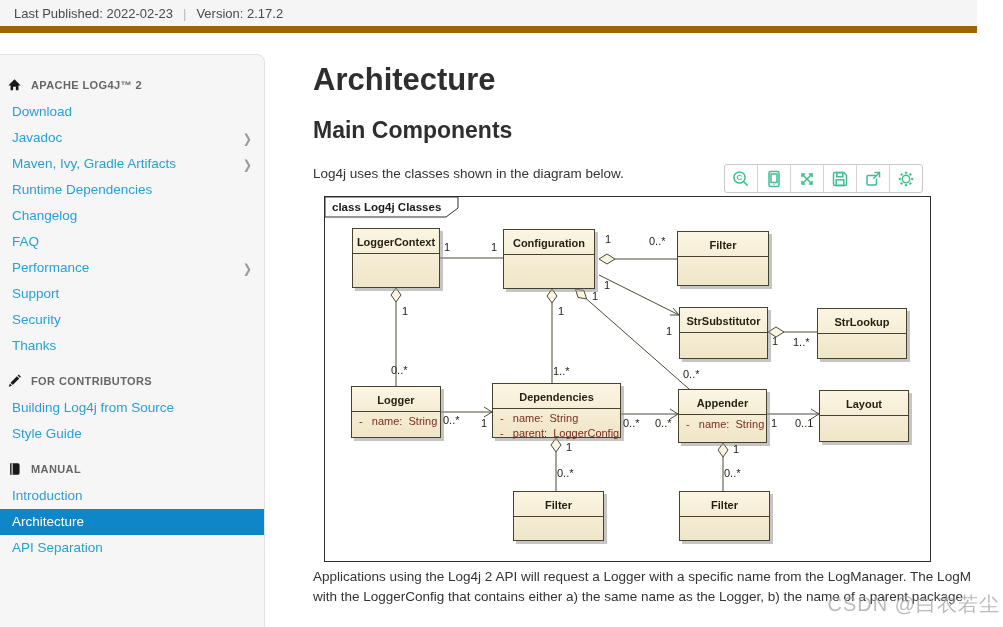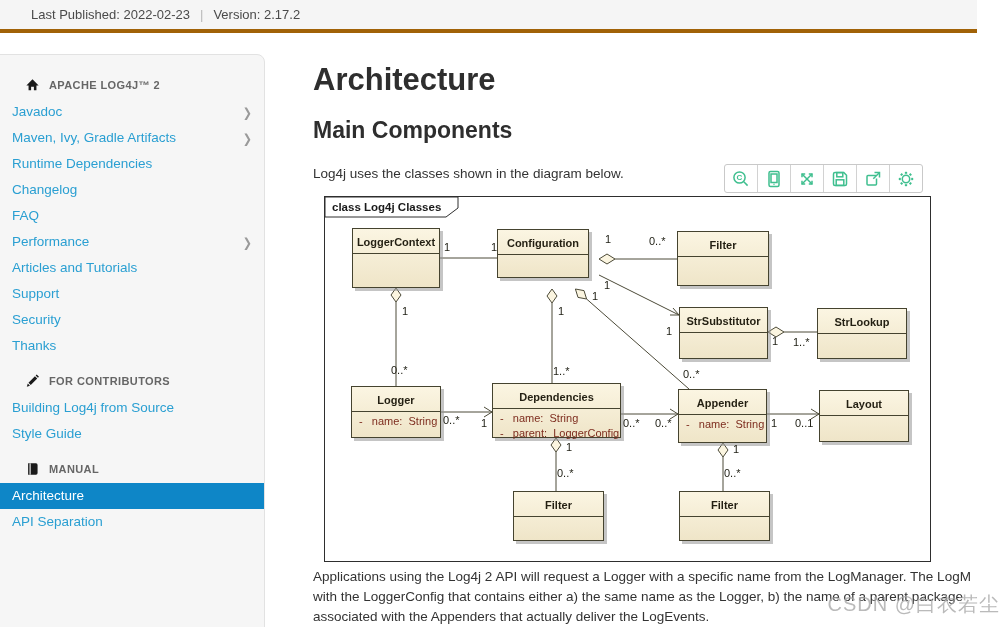--- a/index.html
+++ b/index.html
@@ -1,28 +1,28 @@
 <!DOCTYPE html>
 <html><head>
 <meta charset="utf-8">
 <title>Architecture</title>
 <style>
   html,body{margin:0;padding:0;background:#fff;font-family:"Liberation Sans","DejaVu Sans",sans-serif;}
   #page{position:relative;width:1003px;height:627px;overflow:hidden;background:#fff;}
 
   
   #topbar{position:absolute;left:0;top:0;width:977px;height:33px;background:#f5f5f5;
-    border-bottom:4px solid #a16207;box-sizing:border-box;display:flex;align-items:center;
-    padding-left:31px;font-size:13px;color:#4a4a4a;}
+    border-bottom:7px solid #a16207;box-sizing:border-box;display:flex;align-items:center;
+    padding-left:14px;font-size:13px;color:#4a4a4a;}
   #topbar .sep{color:#b9b9b9;margin:0 10px;font-size:13px;}
 
   
   #sidebar{position:absolute;left:-1px;top:54px;width:266px;height:720px;background:#f6f6f6;
     border:1px solid #e2e2e2;border-radius:0 8px 0 0;box-sizing:border-box;padding-top:8px;}
-  .side-header{display:flex;align-items:center;gap:9px;padding:15px 12px 7px 25px;
+  .side-header{display:flex;align-items:center;gap:9px;padding:15px 12px 7px 7px;
     font-size:11px;font-weight:bold;color:#666;letter-spacing:.4px;}
   .side-header svg{display:block;}
   .side-item{display:flex;align-items:center;justify-content:space-between;
     padding:5px 12px 5px 12px;font-size:13.5px;color:#2a9fd2;cursor:pointer;line-height:16px;
     text-decoration:none;}
   .side-item.active{background:#0e86c7;color:#fff;}
   .chev{color:#9a9a9a;font-size:11px;font-weight:bold;transform:scaleY(1.15);}
 
   
   #page-title{position:absolute;left:313px;top:62px;margin:0;font-size:31px;font-weight:bold;color:#2e2e2e;}
@@ -68,42 +68,42 @@
   <nav id="sidebar">
       <div class="side-header">
         <span>
           <svg width="15" height="14" viewBox="0 0 16 16">
             <path d="M8 1.5 L15 8.5 H12.5 V14 H9.6 V10 H6.4 V14 H3.5 V8.5 H1 Z" fill="#1a1a1a"></path>
           </svg>
         </span>
         <span>APACHE LOG4J™ 2</span>
       </div>
       <a class="side-item">
+        <span>Download</span>
+      </a>
+      <a class="side-item">
         <span>Javadoc</span>
         <span class="chev">❯</span>
       </a>
       <a class="side-item">
         <span>Maven, Ivy, Gradle Artifacts</span>
         <span class="chev">❯</span>
       </a>
       <a class="side-item">
         <span>Runtime Dependencies</span>
       </a>
       <a class="side-item">
         <span>Changelog</span>
       </a>
       <a class="side-item">
         <span>FAQ</span>
       </a>
       <a class="side-item">
         <span>Performance</span>
         <span class="chev">❯</span>
-      </a>
-      <a class="side-item">
-        <span>Articles and Tutorials</span>
       </a>
       <a class="side-item">
         <span>Support</span>
       </a>
       <a class="side-item">
         <span>Security</span>
       </a>
       <a class="side-item">
         <span>Thanks</span>
       </a>
@@ -123,20 +123,23 @@
       </a>
       <div class="side-header">
         <span>
           <svg width="15" height="14" viewBox="0 0 16 16">
             <path d="M3 1.5 H12 a1.8 1.8 0 0 1 1.8 1.8 V12.7 a1.8 1.8 0 0 1 -1.8 1.8 H3 Z" fill="#1a1a1a"></path>
             <rect x="4.6" y="1.5" width="1.3" height="13" fill="#f6f6f6"></rect>
           </svg>
         </span>
         <span>MANUAL</span>
       </div>
+      <a class="side-item">
+        <span>Introduction</span>
+      </a>
       <a class="side-item active">
         <span>Architecture</span>
       </a>
       <a class="side-item">
         <span>API Separation</span>
       </a>
     </nav>
 
   <h1 id="page-title">Architecture</h1>
   <h2 id="section-title">Main Components</h2>
@@ -236,21 +239,21 @@
       <polygon points="231,241 236,248 231,255 226,248" fill="#fbf5e0"></polygon>
       <path d="M231,255 V294"></path>
 
       <polygon points="398,246 403,253 398,260 393,253" fill="#fbf5e0"></polygon>
       <path d="M398,260 V294"></path>
     </svg>
     <div id="uml-boxes">
         <div class="uml-class" style="left: 27px; top: 31px; width: 88px; height: 60px;">
           <div class="uml-class-title">LoggerContext</div>
         </div>
-        <div class="uml-class" style="left: 172px; top: 32px; width: 92px; height: 49px;">
+        <div class="uml-class" style="left: 178px; top: 32px; width: 92px; height: 60px;">
           <div class="uml-class-title">Configuration</div>
         </div>
         <div class="uml-class" style="left: 352px; top: 34px; width: 92px; height: 55px;">
           <div class="uml-class-title">Filter</div>
         </div>
         <div class="uml-class" style="left: 354px; top: 110px; width: 89px; height: 52px;">
           <div class="uml-class-title">StrSubstitutor</div>
         </div>
         <div class="uml-class" style="left: 492px; top: 111px; width: 90px; height: 51px;">
           <div class="uml-class-title">StrLookup</div>
@@ -300,18 +303,17 @@
         <span class="uml-label" style="left: 241px; top: 244px;">1</span>
         <span class="uml-label" style="left: 232px; top: 270px;">0..*</span>
         <span class="uml-label" style="left: 408px; top: 246px;">1</span>
         <span class="uml-label" style="left: 399px; top: 270px;">0..*</span>
       </div>
   </div>
 
   <div id="bodytext">
       <div class="tline">Applications using the Log4j 2 API will request a Logger with a specific name from the LogManager. The LogM</div>
       <div class="tline">with the LoggerConfig that contains either a) the same name as the Logger, b) the name of a parent package</div>
-      <div class="tline">associated with the Appenders that actually deliver the LogEvents.</div>
     </div>
 
   <div id="watermark">CSDN @白衣若尘</div>
 
 </div>
 
 </body></html>

